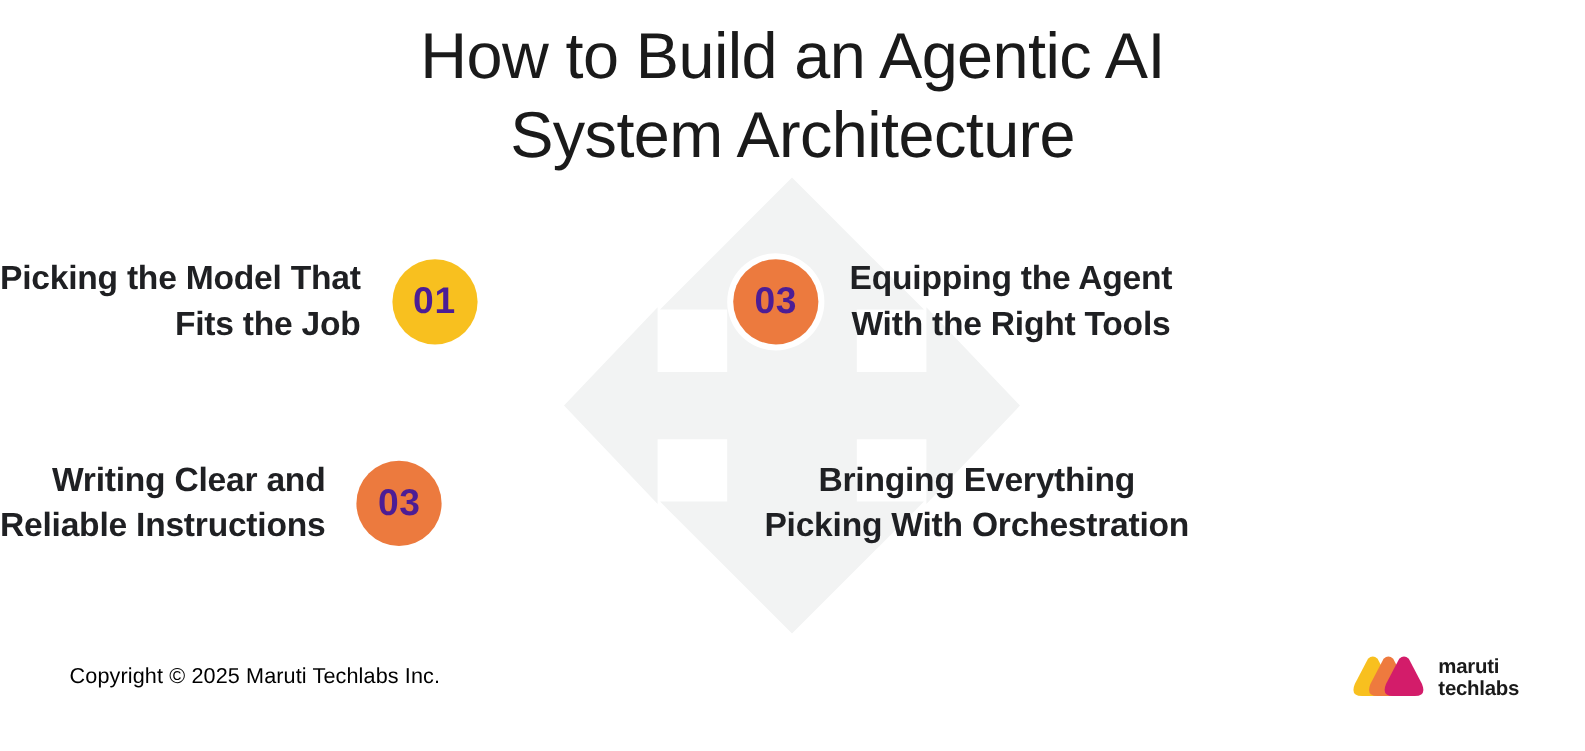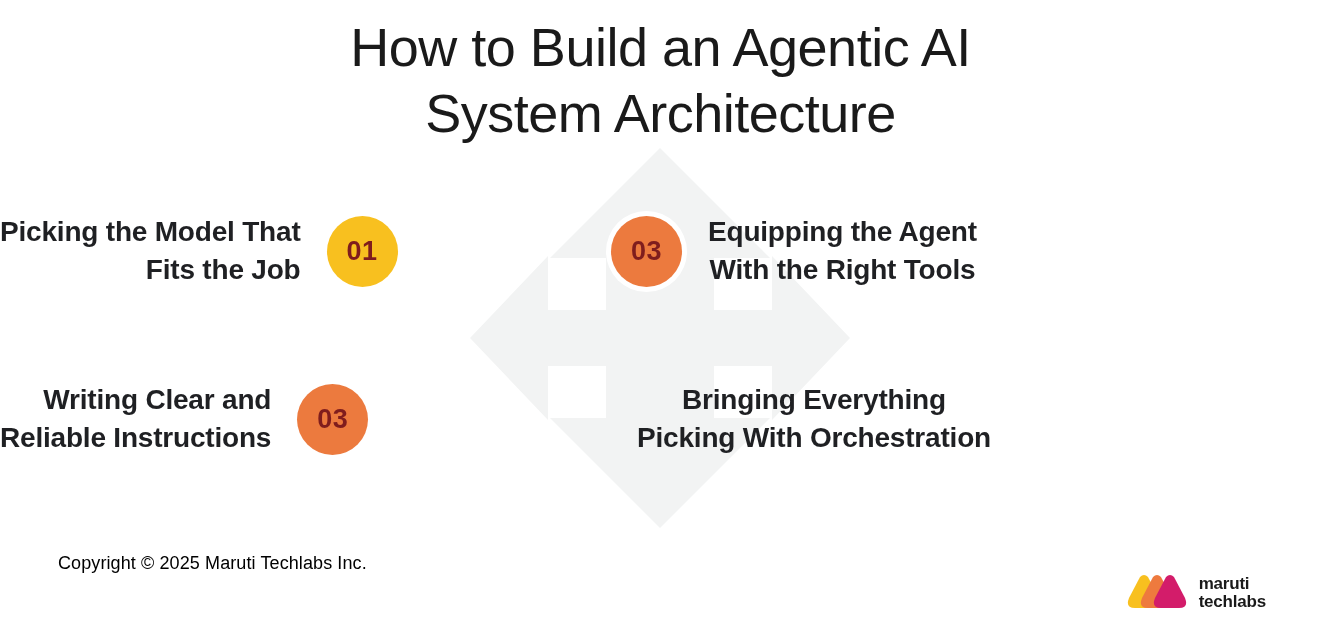--- a/index.html
+++ b/index.html
@@ -95,23 +95,23 @@
   }
 
   .badge {
     flex: 0 0 auto;
     width: 71px;
     height: 71px;
     border-radius: 50%;
     display: flex;
     align-items: center;
     justify-content: center;
-    font-size: 27px;
+    font-size: 31px;
     font-weight: 700;
-    color: #7f1d1d;
+    color: #4c1d95;
     letter-spacing: 0.5px;
     box-shadow: 0 0 0 5px #ffffff;
   }
 
   
   .copyright {
     position: absolute;
     left: 58px;
     top: 553px;
     font-size: 18px;
@@ -119,21 +119,20 @@
     color: #000000;
     letter-spacing: 0.1px;
   }
   .logo {
     position: absolute;
     right: 55px;
     top: 546px;
     display: flex;
     align-items: center;
     gap: 11px;
-    margin-top: 28px;
   }
   .logo-mark {
     width: 62px;
     height: 38px;
     flex: 0 0 auto;
   }
   .logo-text {
     font-size: 17px;
     line-height: 18px;
     font-weight: 700;

